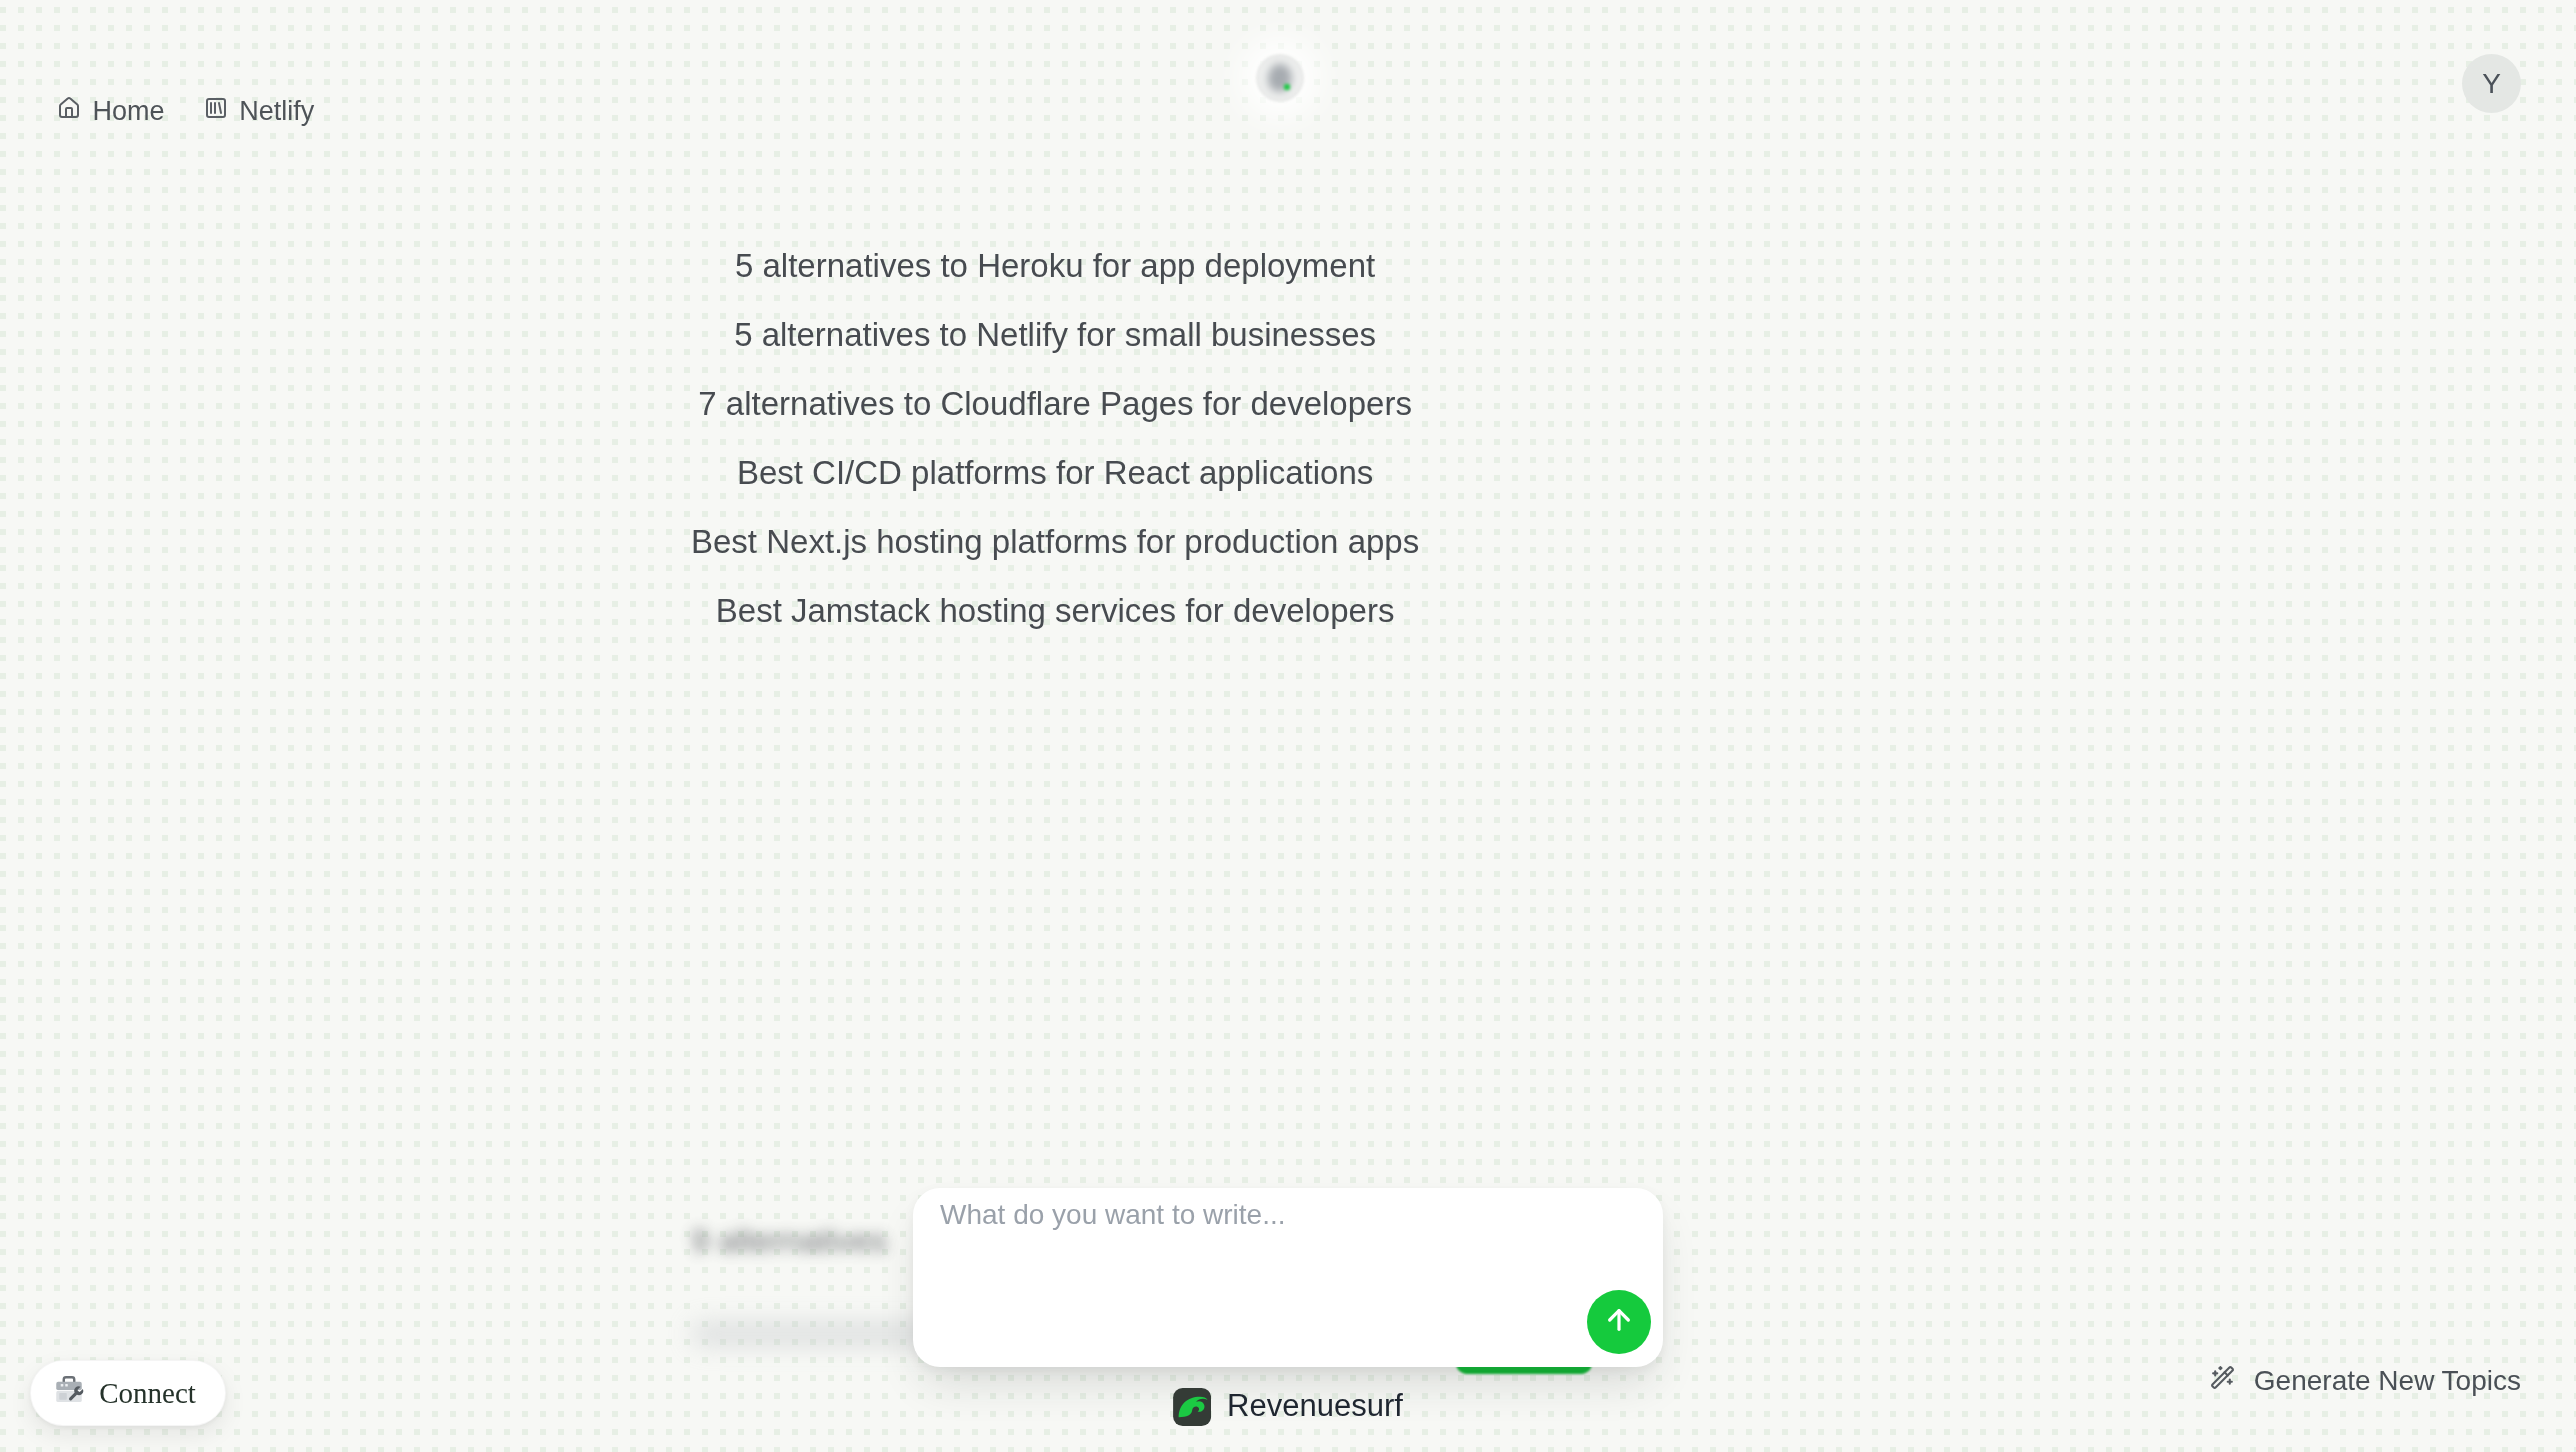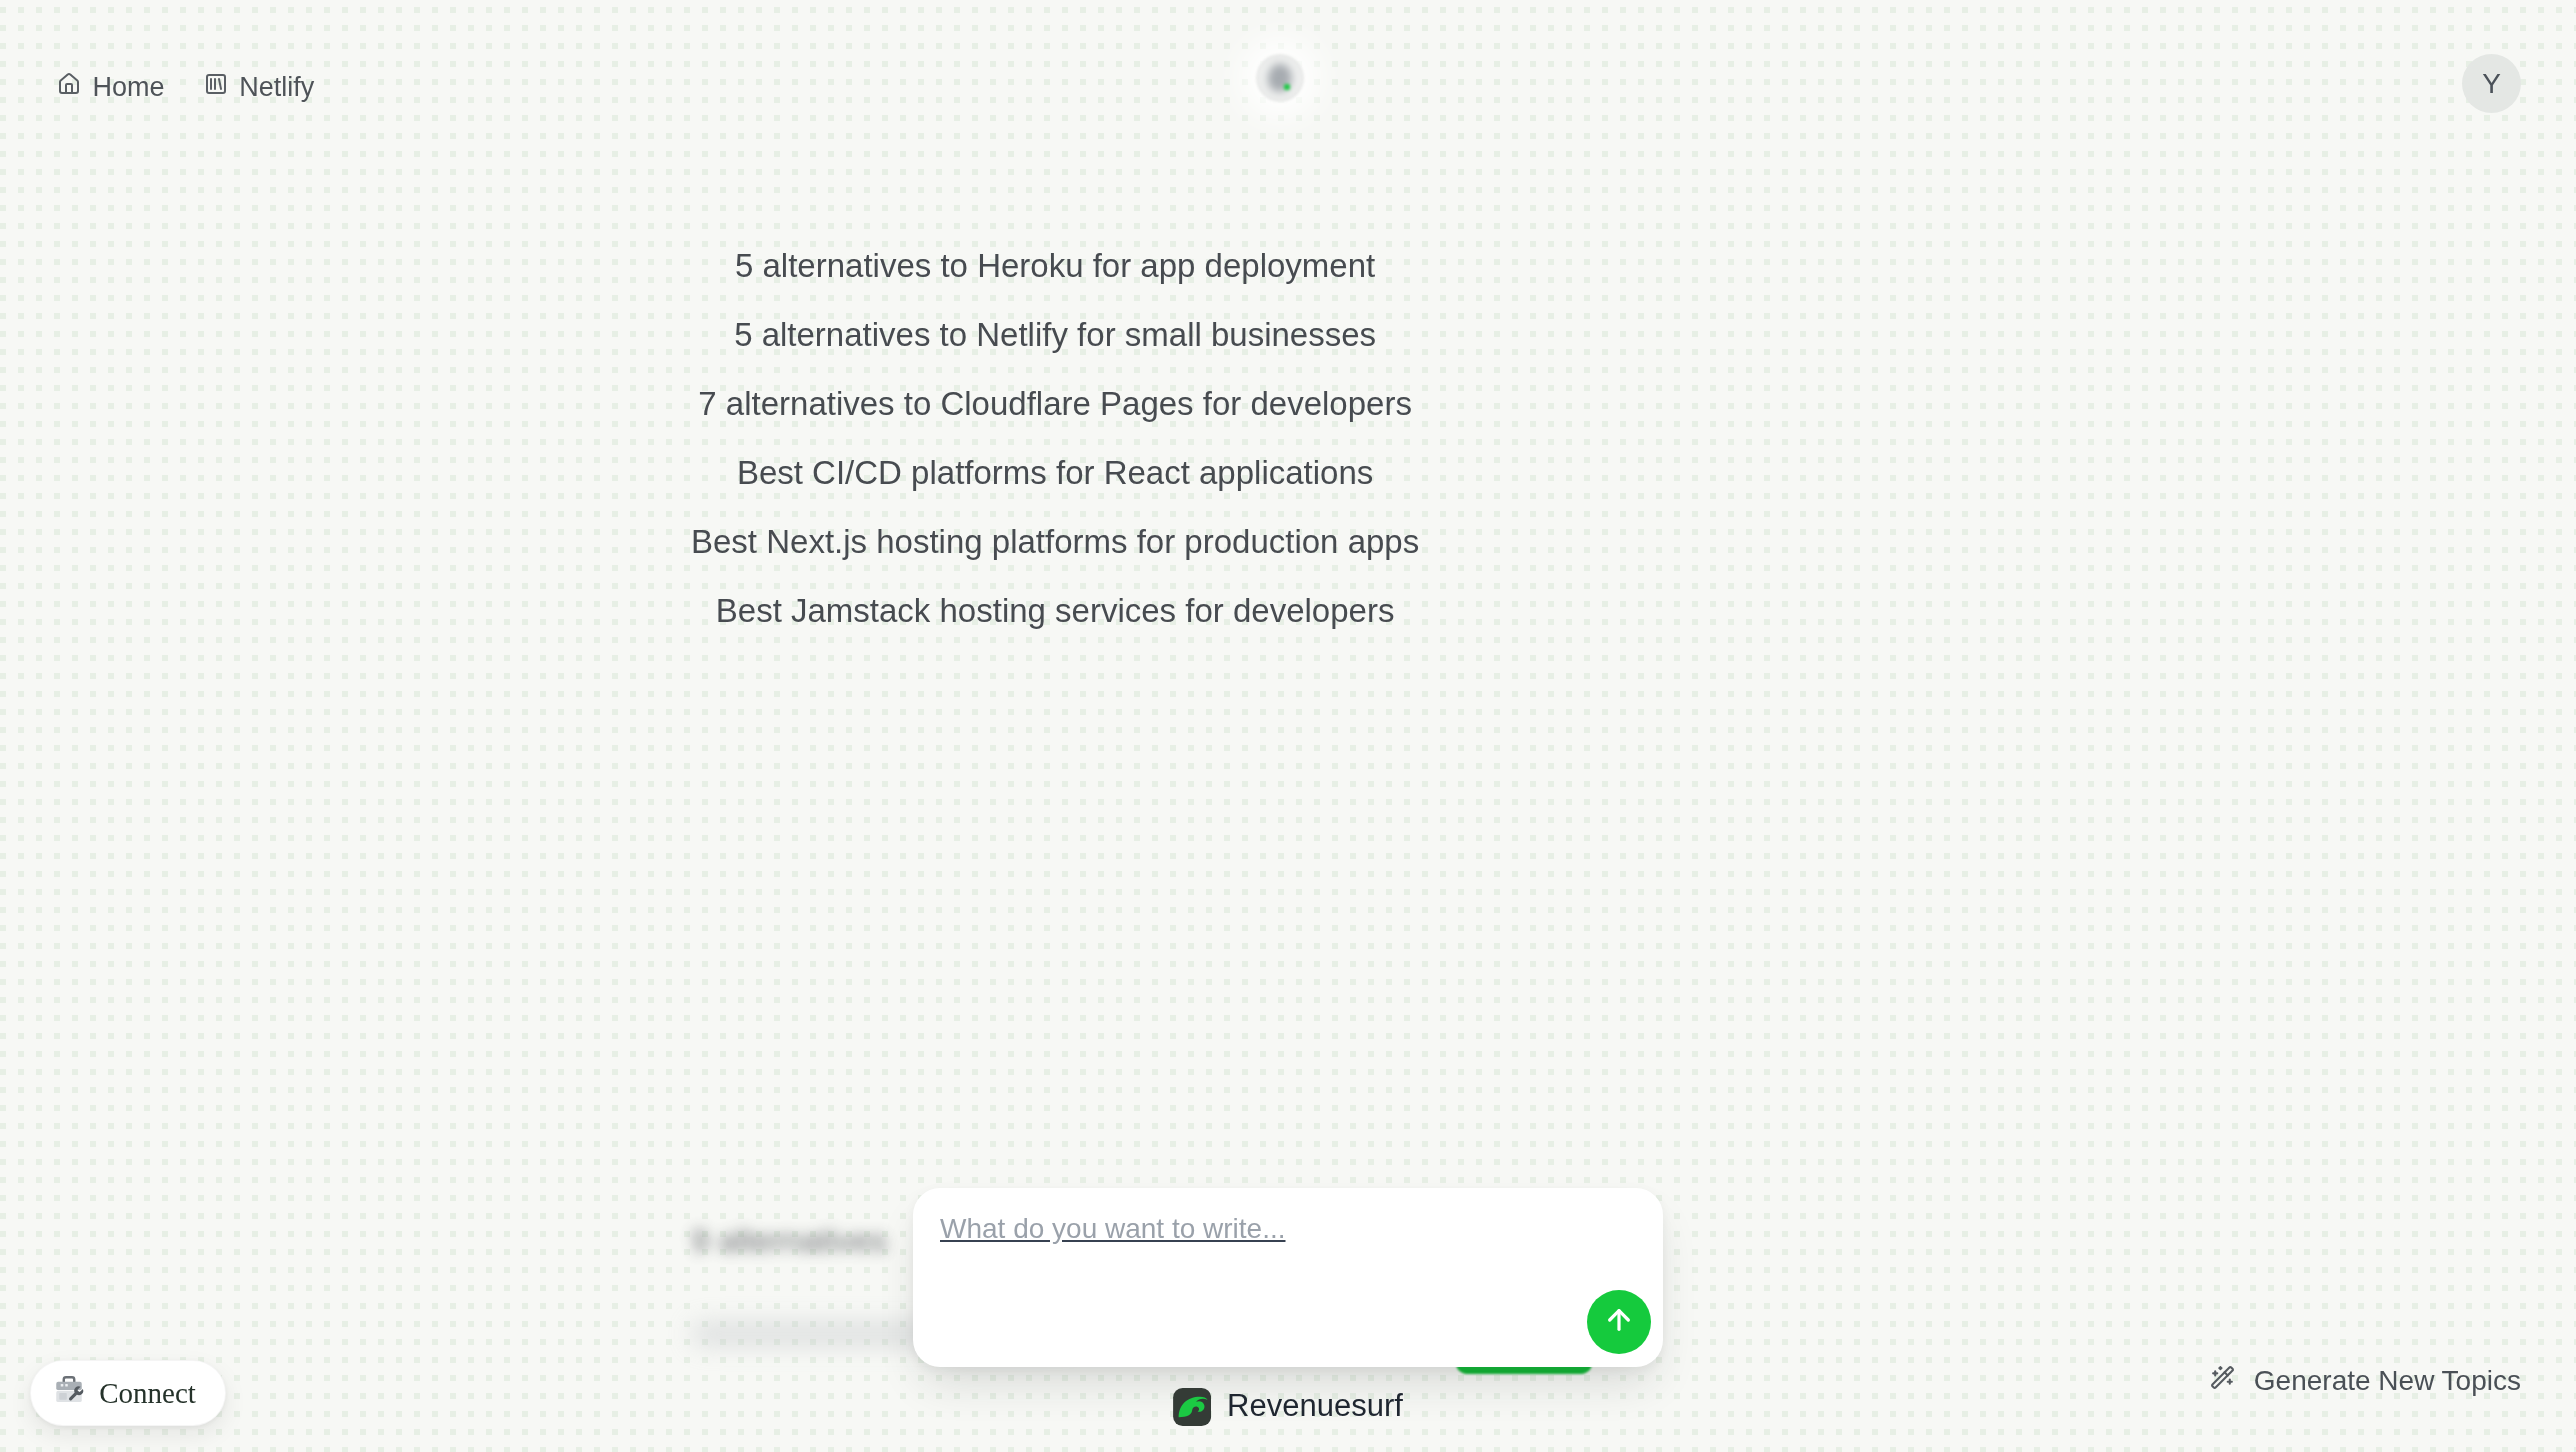--- a/index.html
+++ b/index.html
@@ -11,21 +11,21 @@
     background-image:
       repeating-linear-gradient(90deg,#e7efe5 0 6.3px,#f7f8f5 6.3px 18px),
       repeating-linear-gradient(0deg,#e7efe5 0 6.3px,#f7f8f5 6.3px 18px);
     background-blend-mode:lighten,lighten;
     position:relative;
   }
   .page { position:absolute; inset:0; }
 
   
   .top-nav { position:absolute; left:57px; top:72px; display:flex; gap:39px; align-items:center; }
-  .nav-item { display:flex; align-items:center; gap:11.6px; color:#4e5358; font-size:27px; text-decoration:none; cursor:pointer; }
+  .nav-item { display:flex; align-items:center; gap:11.6px; color:#4e5358; font-size:27px; text-decoration:none; cursor:pointer;margin-top:24px; }
   .nav-item svg { width:24px; height:24px; stroke:#5a5f64; }
 
   .top-logo { position:absolute; left:1256px; top:54px; width:48px; height:48px; border-radius:50%;
     background:#f0f1f0; box-shadow:0 0 32px 16px rgba(255,255,255,.95), inset 0 0 9px rgba(0,0,0,.06);
     overflow:hidden; filter:blur(1.3px); }
   .top-logo .blob { position:absolute; left:11.6px; top:9.8px; width:24px; height:28px; background:#a6abb0;
     border-radius:42% 58% 48% 52%; transform:rotate(18deg); filter:blur(4.5px); }
   .top-logo .dot { position:absolute; left:28px; top:29.5px; width:6.3px; height:6.3px; background:#1bc943; border-radius:1.8px; filter:blur(0.9px); }
 
   .avatar { position:absolute; left:2462px; top:54px; width:59px; height:59px; border-radius:50%;
@@ -40,23 +40,23 @@
     filter:blur(6.3px); opacity:.85; white-space:nowrap; }
   .blurred-bar { position:absolute; left:691px; top:1322px; width:385px; height:24px; border-radius:12.5px;
     background:#b7bbc0; filter:blur(12.5px); opacity:.4; }
 
   
   .green-sliver { position:absolute; left:1456px; top:1352px; width:136px; height:21.5px; border-radius:10.7px;
     background:linear-gradient(#19cb3f,#10b835); filter:blur(0.9px); }
   .composer { position:absolute; left:50%; margin-left:-375px; top:1188px; width:750px; height:179px;
     background:#ffffff; border-radius:27px;
     box-shadow:0 23px 45px -10.7px rgba(30,40,35,.16), 0 3.6px 10.7px rgba(0,0,0,.05); }
-  .composer textarea { position:absolute; left:27px; top:25px; width:590px; height:125px;
+  .composer textarea { position:absolute; left:27px; top:11px; width:590px; height:125px;
     border:none; outline:none; background:transparent; resize:none;
-    font-family:inherit; font-size:28px; color:#374151;text-decoration:underline; }
+    font-family:inherit; font-size:28px; color:#374151; }
   .composer textarea::placeholder { color:#9aa1aa; opacity:1; }
   .send { position:absolute; right:12.5px; bottom:13.4px; width:64px; height:64px; border-radius:50%;
     border:none; background:var(--accent); display:flex; align-items:center; justify-content:center; cursor:pointer; }
   .send svg { width:32px; height:32px; stroke:#ffffff; }
 
   
   .connect { position:absolute; left:30px; top:1360px; height:66px; padding:0 29px 0 19.7px;
     display:inline-flex; align-items:center; gap:12.5px; border:0.9px solid rgba(0,0,0,.04); border-radius:36px;
     background:#ffffff; box-shadow:0 9px 23px rgba(20,30,25,.08), 0 1.8px 5.4px rgba(0,0,0,.05);
     font-family:Liberation Serif, serif; font-size:29px; font-weight:500; color:#25322a; cursor:pointer; }

